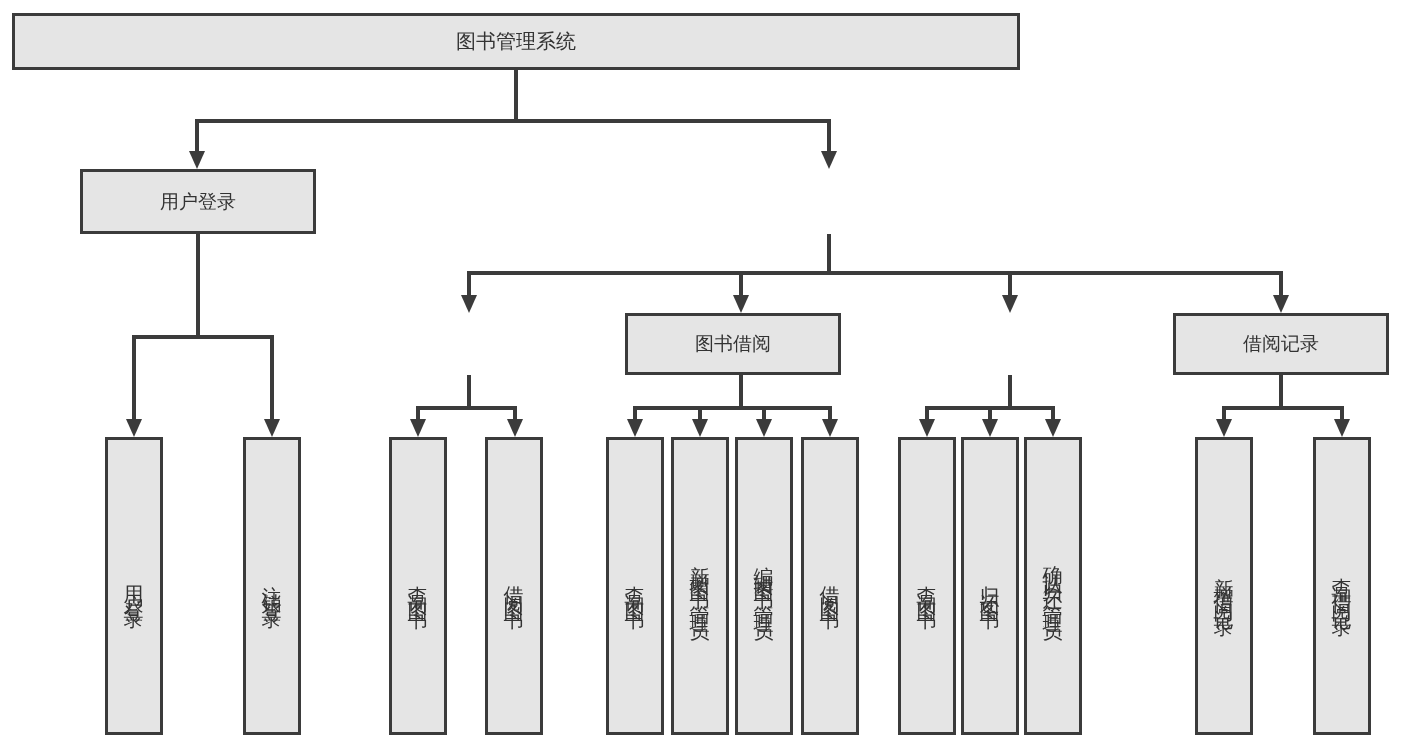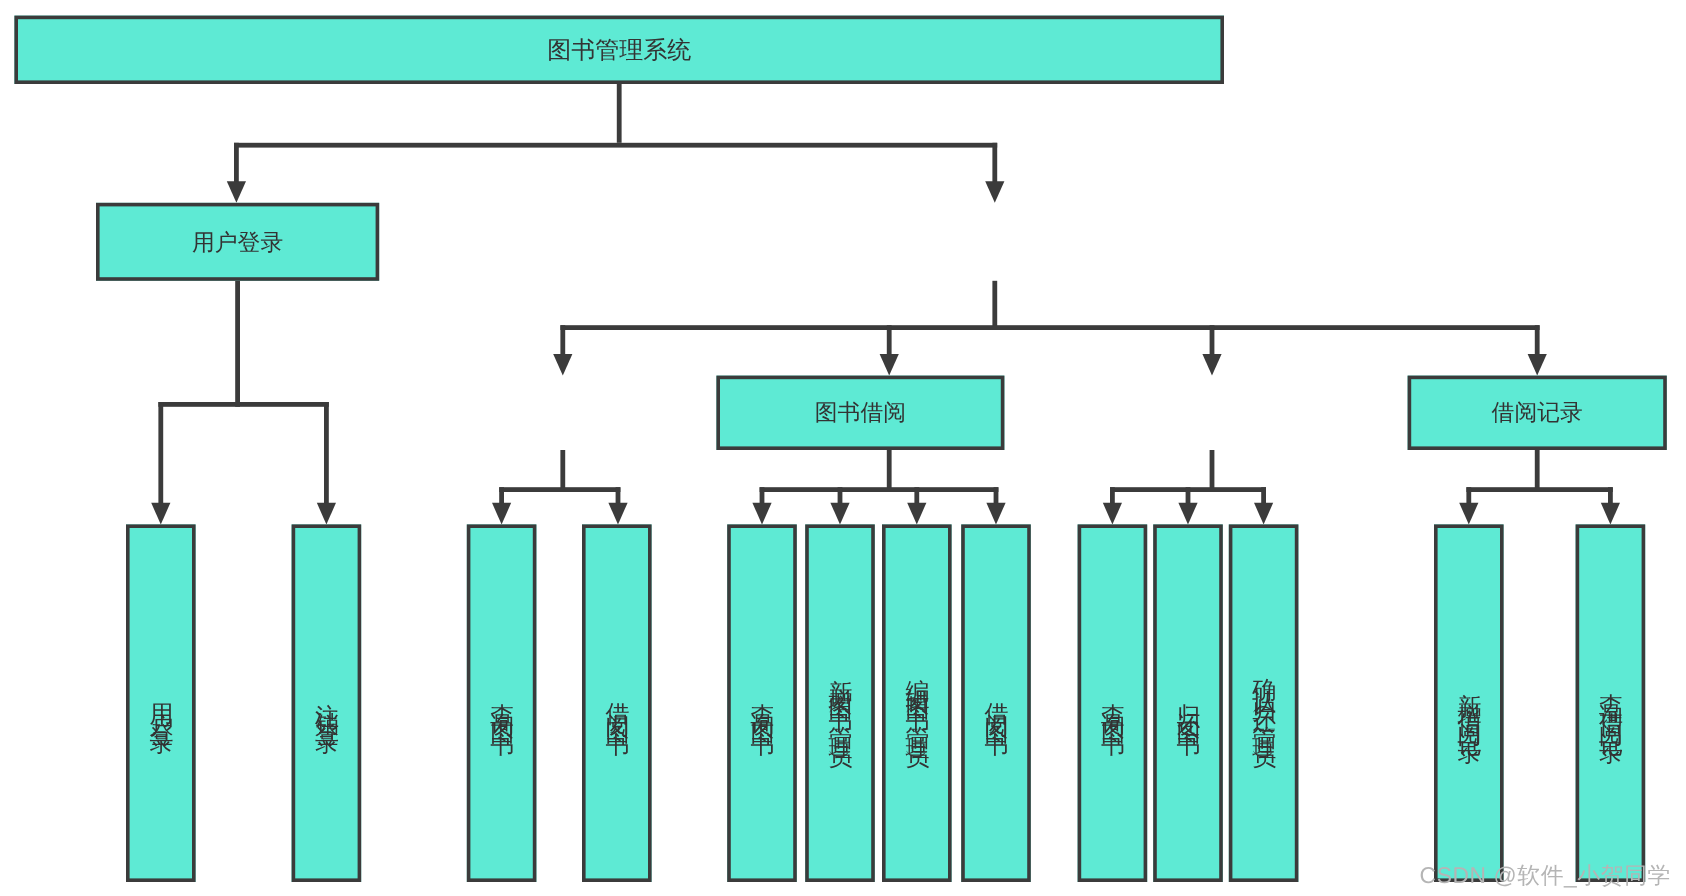--- a/index.html
+++ b/index.html
@@ -9,21 +9,21 @@
     --bg:#ffffff;
   }
   html,body{margin:0;padding:0;background:var(--bg);}
   body{font-family:"Liberation Sans","DejaVu Sans",sans-serif;}
   .canvas{
     position:relative;width:1405px;height:747px;background:var(--bg);
     overflow:hidden;color:var(--text);
   }
   .node{
     position:absolute;box-sizing:border-box;
-    border:3px solid var(--line);background:#5eead4;
+    border:3px solid var(--line);background:#e5e5e5;
     display:flex;align-items:center;justify-content:center;
     font-size:19px;color:var(--text);
   }
   .leaf span{
     writing-mode:vertical-rl;
     letter-spacing:8px;
     font-size:20px;
     line-height:1;
     white-space:nowrap;
   }
@@ -105,21 +105,21 @@
   <div class="ah" style="left:1334px;top:419px"></div>
 
   <div class="node" style="left:12px;top:13px;width:1008px;height:57px;font-size:20px">
     <span>图书管理系统</span>
   </div>
 
   <div class="node" style="left:80px;top:169px;width:236px;height:65px">
     <span>用户登录</span>
   </div>
 
-  <div class="node" style="left:597px;top:313px;width:240px;height:62px">
+  <div class="node" style="left:625px;top:313px;width:216px;height:62px">
     <span>图书借阅</span>
   </div>
   <div class="node" style="left:1173px;top:313px;width:216px;height:62px">
     <span>借阅记录</span>
   </div>
 
   <div class="node leaf" style="left:105px;top:437px;width:58px;height:298px">
     <span>用户登录</span>
   </div>
   <div class="node leaf" style="left:243px;top:437px;width:58px;height:298px">
@@ -156,15 +156,14 @@
     <span>确认归还（管理员）</span>
   </div>
 
   <div class="node leaf" style="left:1195px;top:437px;width:58px;height:298px">
     <span>新增借阅记录</span>
   </div>
   <div class="node leaf" style="left:1313px;top:437px;width:58px;height:298px">
     <span>查询借阅记录</span>
   </div>
 
-  <div class="watermark">CSDN @软件_小贺同学</div>
 
 </div>
 
 </body></html>

